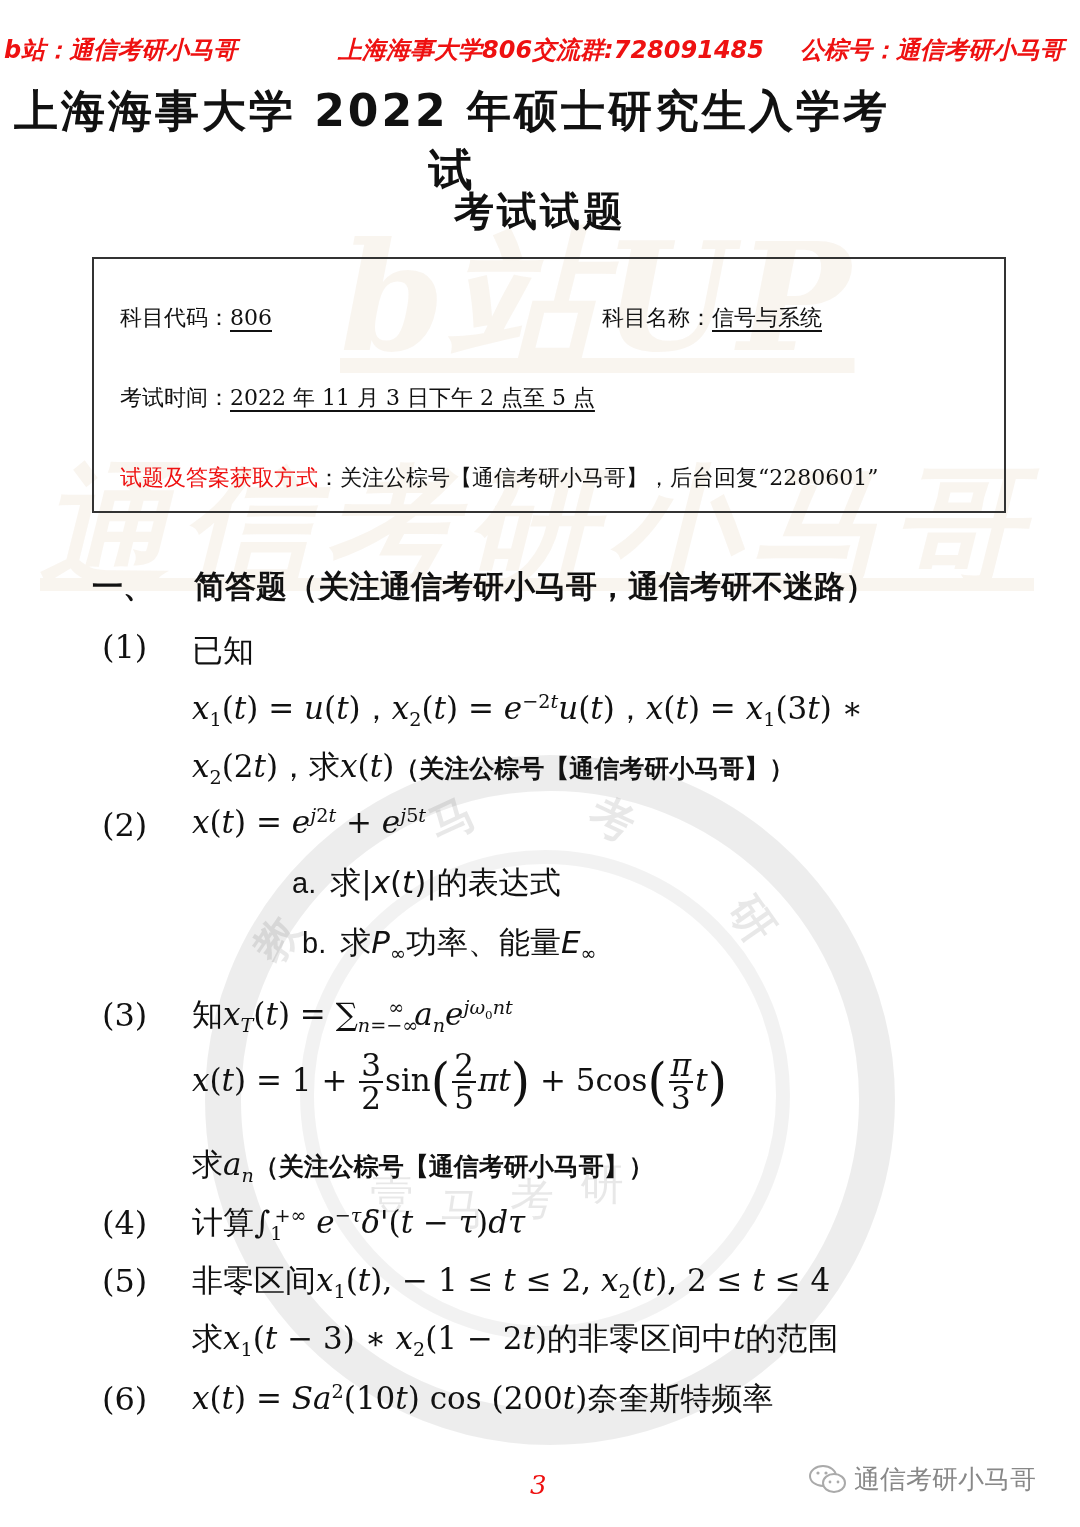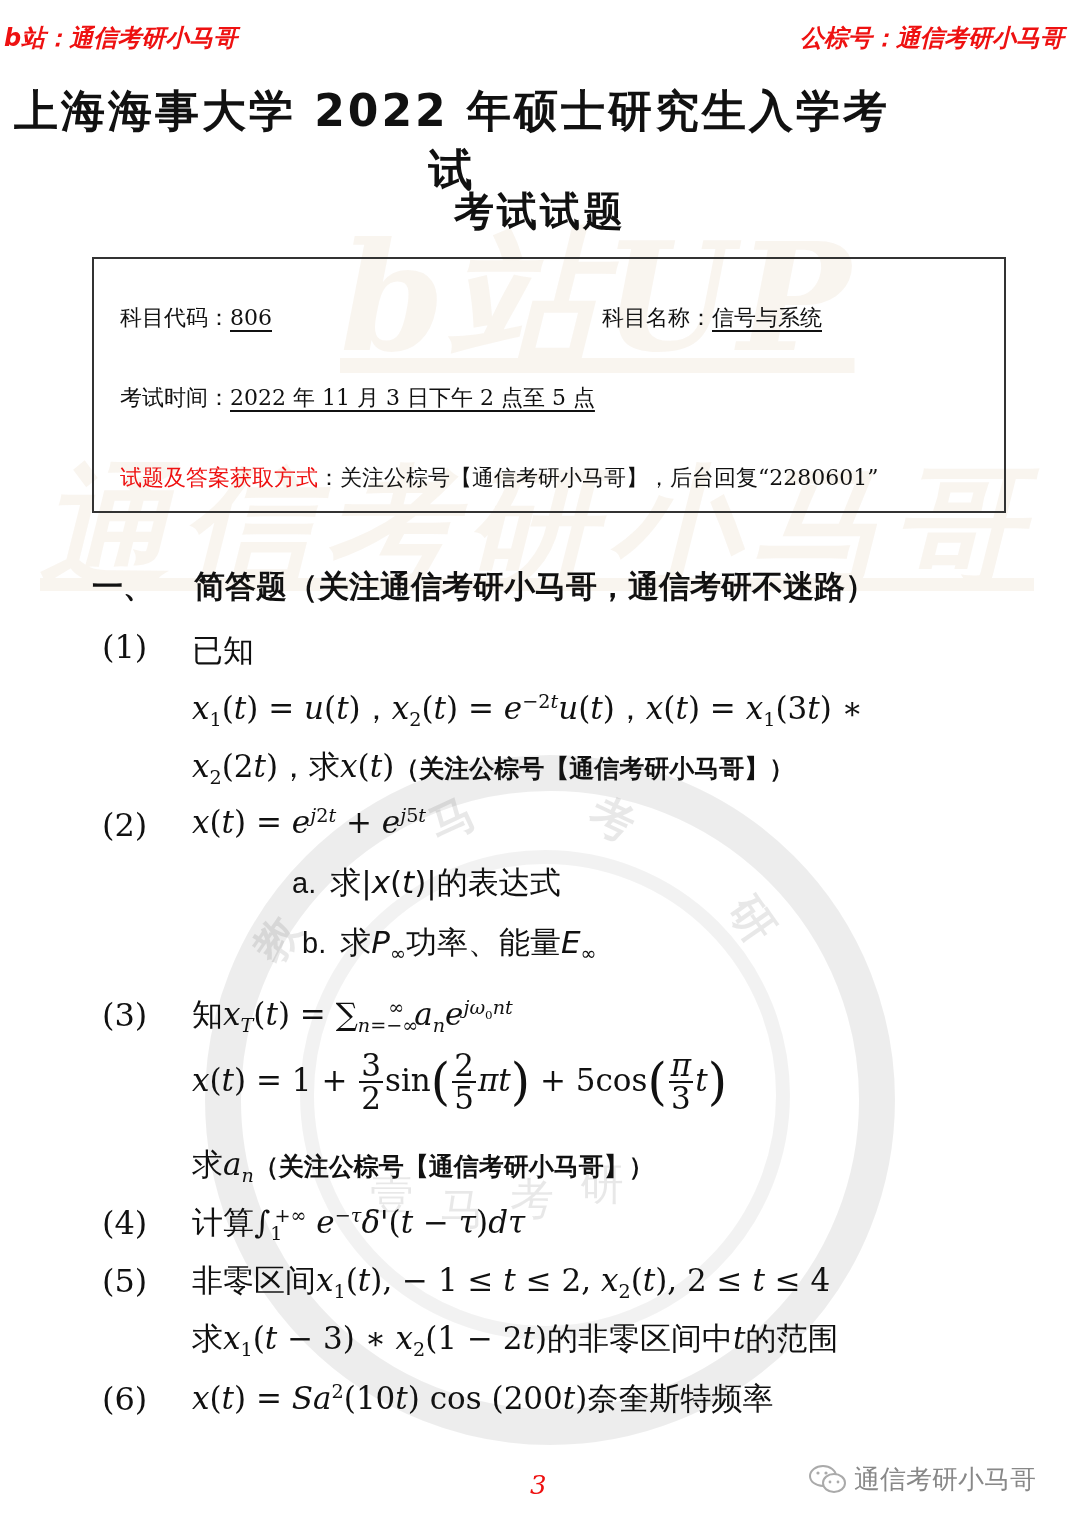--- a/index.html
+++ b/index.html
@@ -15,21 +15,21 @@
   .seal { position: absolute; left: 205px; top: 755px; width: 690px; height: 690px; border-radius: 50%;
           border: 36px solid rgba(0,0,0,0.07); box-sizing: border-box; }
   .seal-inner { position: absolute; left: 300px; top: 850px; width: 490px; height: 490px; border-radius: 50%;
                 border: 14px solid rgba(0,0,0,0.05); box-sizing: border-box; }
   .seal-text { position: absolute; color: rgba(0,0,0,0.09); font-family: "DejaVu Sans", sans-serif;
                font-size: 44px; font-weight: bold; }
 
   
   .top-strip { position: absolute; top: 22px; left: 0; width: 1080px; height: 40px; }
   .top-strip span { position: absolute; color: #ee1111; font-family: "DejaVu Sans", sans-serif;
-                    font-weight: bold; font-style: italic; font-size: 24px; white-space: nowrap; }
+                    font-weight: bold; font-style: italic; font-size: 24px; white-space: nowrap; margin-top: 12px; }
 
   .title-1 { position: absolute; top: 82px; left: 0; width: 904px; text-align: center;
              font-family: "DejaVu Sans", sans-serif; font-weight: bold; font-size: 44px; letter-spacing: 3px; }
   .title-2 { position: absolute; top: 176px; left: 0; width: 1080px; text-align: center;
              font-family: "DejaVu Sans", sans-serif; font-weight: bold; font-size: 40px; letter-spacing: 3px; margin-top: 8px; }
 
   .info-box { position: absolute; left: 92px; top: 257px; width: 914px; height: 256px;
               border: 2px solid #333; box-sizing: border-box; }
   .info-row { position: absolute; font-size: 22px; white-space: nowrap; font-family: "DejaVu Serif", serif; }
   .info-row .u { text-decoration: underline; text-underline-offset: 5px; }
@@ -71,20 +71,21 @@
 <span class="seal-text" style="left:590px;top:790px;transform:rotate(25deg);">考</span>
 <span class="seal-text" style="left:730px;top:890px;transform:rotate(55deg);">研</span>
 <span class="seal-text" style="left:255px;top:910px;transform:rotate(-55deg);">教</span>
 <span class="seal-text" style="left:370px;top:1165px;font-weight:normal;">壹</span>
 <span class="seal-text" style="left:440px;top:1180px;font-weight:normal;">马</span>
 <span class="seal-text" style="left:510px;top:1170px;font-weight:normal;">考</span>
 <span class="seal-text" style="left:580px;top:1155px;font-weight:normal;">研</span>
 
 <div class="top-strip">
   <span style="left:4px;">b站：通信考研小马哥</span>
+  <span style="left:338px;">上海海事大学806交流群:728091485</span>
   <span style="left:800px;">公棕号：通信考研小马哥</span>
 </div>
 
 <div class="title-1">上海海事大学 2022 年硕士研究生入学考试</div>
 <div class="title-2">考试试题</div>
 
 <div class="info-box">
   <div class="info-row" style="left:26px;top:44px;">
     <span>科目代码：</span><span class="u">806</span>
   </div>

